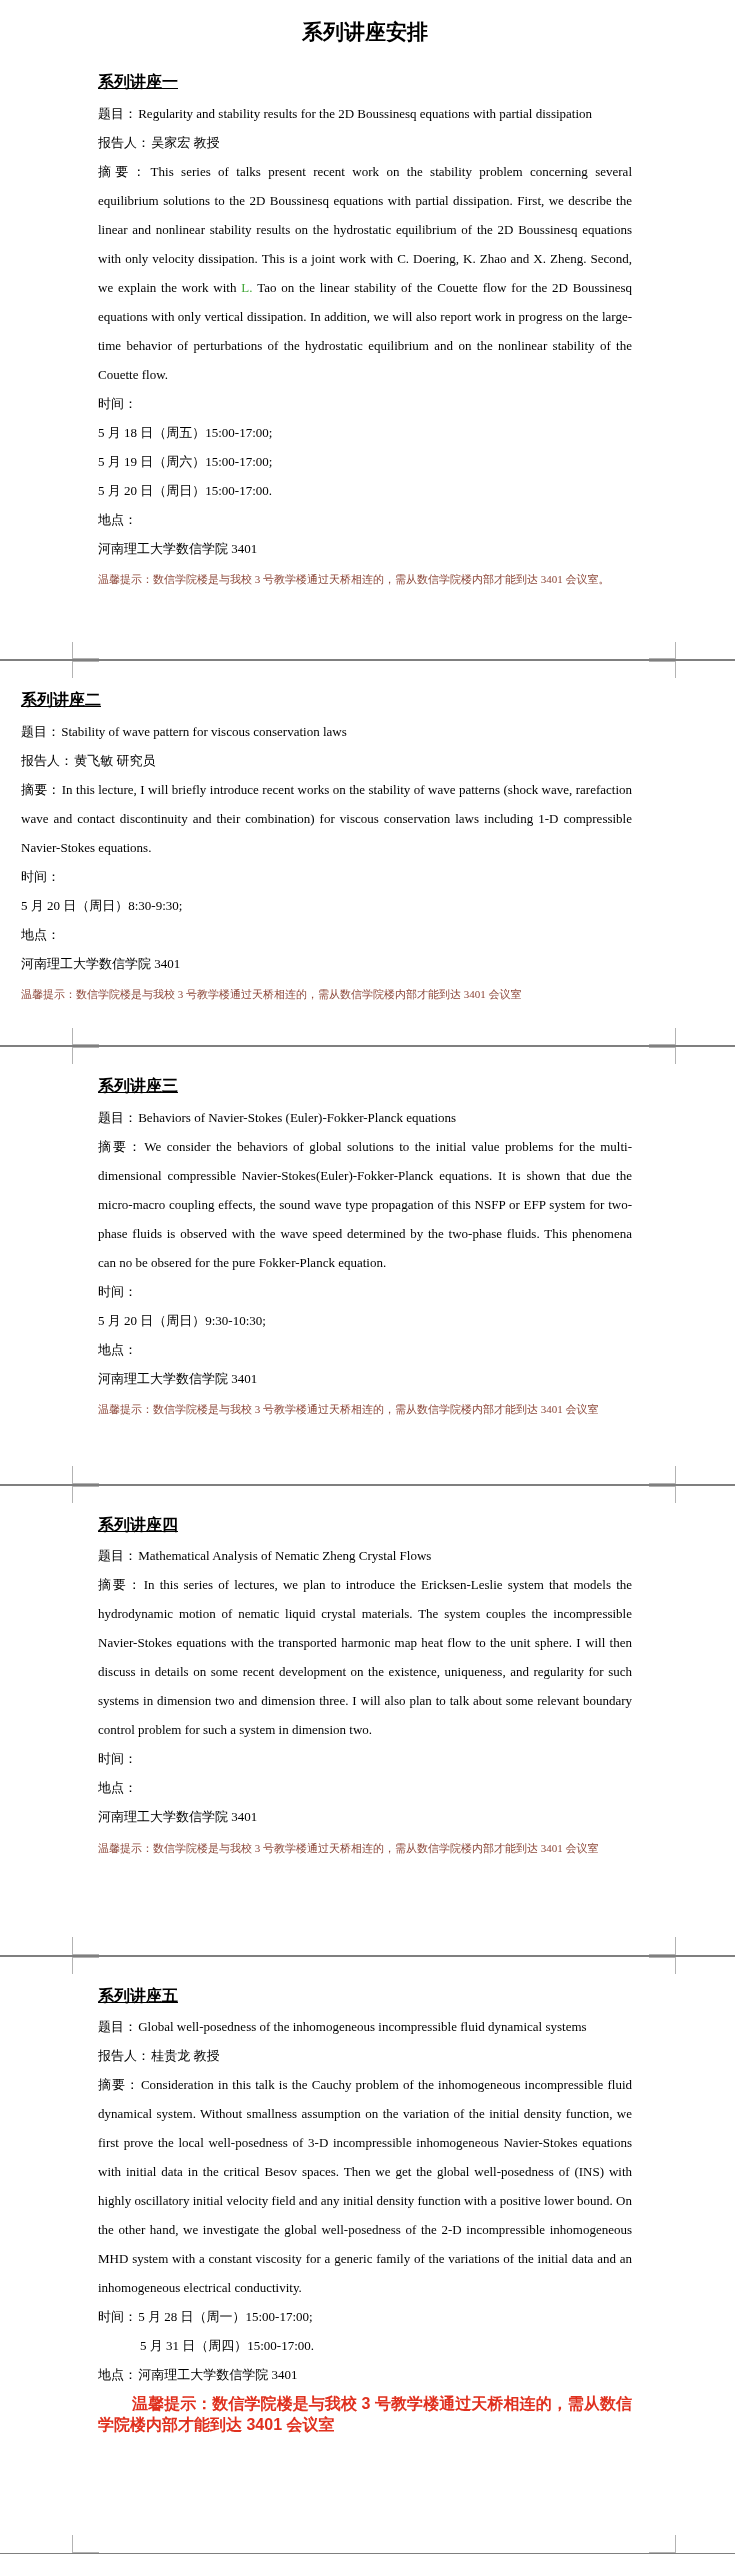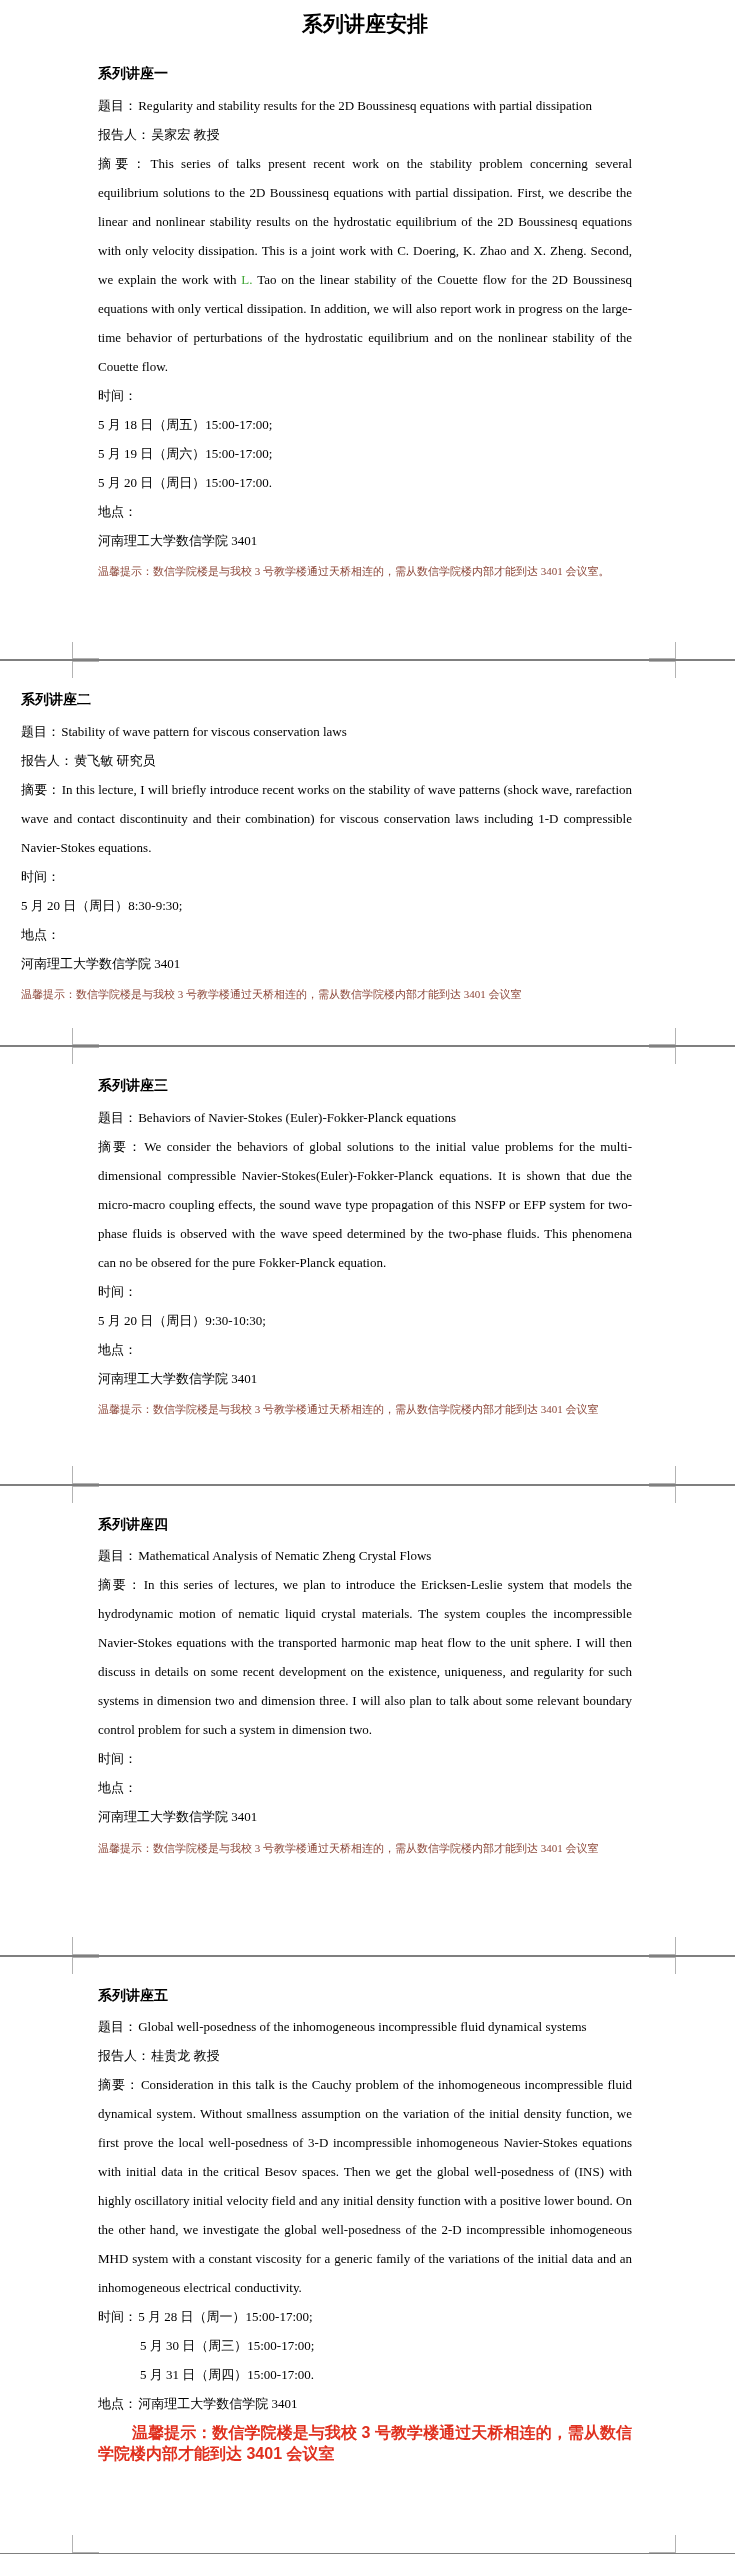--- a/index.html
+++ b/index.html
@@ -3,24 +3,24 @@
 <meta charset="utf-8">
 <style>
   html,body{margin:0;padding:0;background:#ffffff;}
   body{width:736px;color:#000;font-family:"Liberation Serif","DejaVu Serif",serif;}
   .page{width:736px;box-sizing:border-box;padding:1.2px 104px 0 98px;overflow:visible;}
   .pg1{min-height:659px;}
   .pg2{min-height:384px;padding-left:21px;}
   .pg3{min-height:437px;}
   .pg4{min-height:469px;}
   .pg5{min-height:596px;padding-bottom:5px;}
-  .doc-title{margin:4px;padding-top:1.2px;font-family:"Liberation Sans","DejaVu Sans",sans-serif;
+  .doc-title{margin:12px;padding-top:1.2px;font-family:"Liberation Sans","DejaVu Sans",sans-serif;
              font-weight:700;font-size:21px;line-height:35px;text-align:center;}
   .sec-heading{margin:26px 0 5px 0;font-family:"Liberation Sans","DejaVu Sans",sans-serif;
-               font-weight:600;font-size:14px;line-height:23.6px;}
+               font-weight:600;font-size:16px;line-height:23.6px;text-decoration:underline;}
   .pg1 .sec-heading{margin-top:21px;}
   .line{margin:0;font-size:13px;line-height:29px;}
   .para{margin:0;font-size:13px;line-height:29px;text-align:justify;}
   .lbl{margin-right:1.2px;margin-top:20px;}
   .cont{padding-left:42px;}
   .tip-small{margin:3.1px 0 0 0;font-size:11px;line-height:26px;}
   .tip-final{margin:3.7px 0 0 0;font-family:"Liberation Sans","DejaVu Sans",sans-serif;
              font-weight:700;font-size:16px;line-height:21px;text-indent:34px;text-align:justify;}
   .pbreak{position:relative;height:1.9px;background:#7f7f7f;}
   .mk{position:absolute;width:27px;height:17.4px;box-sizing:border-box;}
@@ -109,21 +109,20 @@
     <span class="mk bl"></span>
     <span class="mk br"></span>
   </div>
 
 <div class="page pg5">
   <h2 class="sec-heading">系列讲座五</h2>
   <p class="para"><span class="lbl">题目：</span><span>Global well-posedness of the inhomogeneous incompressible fluid dynamical systems</span></p>
   <p class="line"><span class="lbl">报告人：</span><span>桂贵龙 教授</span></p>
   <p class="para"><span class="lbl">摘要：</span><span>Consideration in this talk is the Cauchy problem of the inhomogeneous incompressible fluid dynamical system. Without smallness assumption on the variation of the initial density function, we first prove the local well-posedness of 3-D incompressible inhomogeneous Navier-Stokes equations with initial data in the critical Besov spaces. Then we get the global well-posedness of (INS) with highly oscillatory initial velocity field and any initial density function with a positive lower bound. On the other hand, we investigate the global well-posedness of the 2-D incompressible inhomogeneous MHD system with a constant viscosity for a generic family of the variations of the initial data and an inhomogeneous electrical conductivity.</span></p>
   <p class="line"><span class="lbl">时间：</span><span>5 月 28 日（周一）15:00-17:00;</span></p>
-  <p class="line cont">5 月 30 日（周三）15:00-17:00;</p>
   <p class="line cont">5 月 31 日（周四）15:00-17:00.</p>
   <p class="line"><span class="lbl">地点：</span><span>河南理工大学数信学院 3401</span></p>
   <p class="tip-final" style="color: rgb(224, 48, 30);">温馨提示：数信学院楼是与我校 3 号教学楼通过天桥相连的，需从数信学院楼内部才能到达 3401 会议室</p>
 </div>
 
 <div class="pbreak">
     <span class="mk tl"></span>
     <span class="mk tr"></span>
   </div>
 <div class="tail"></div>

